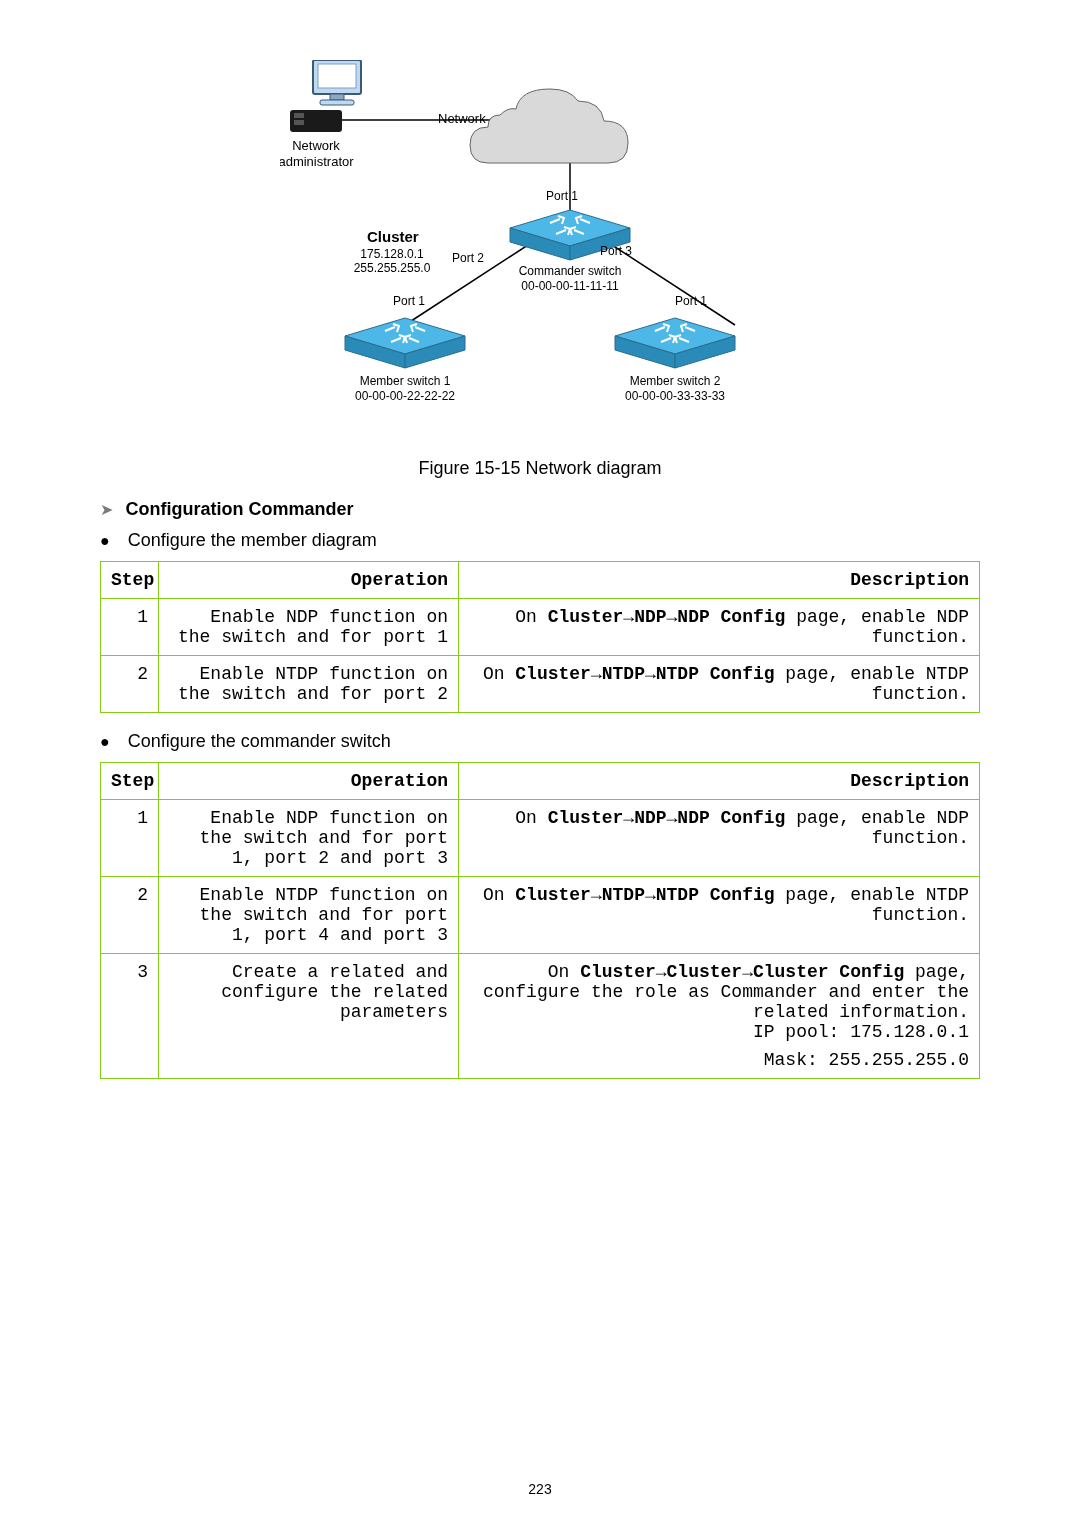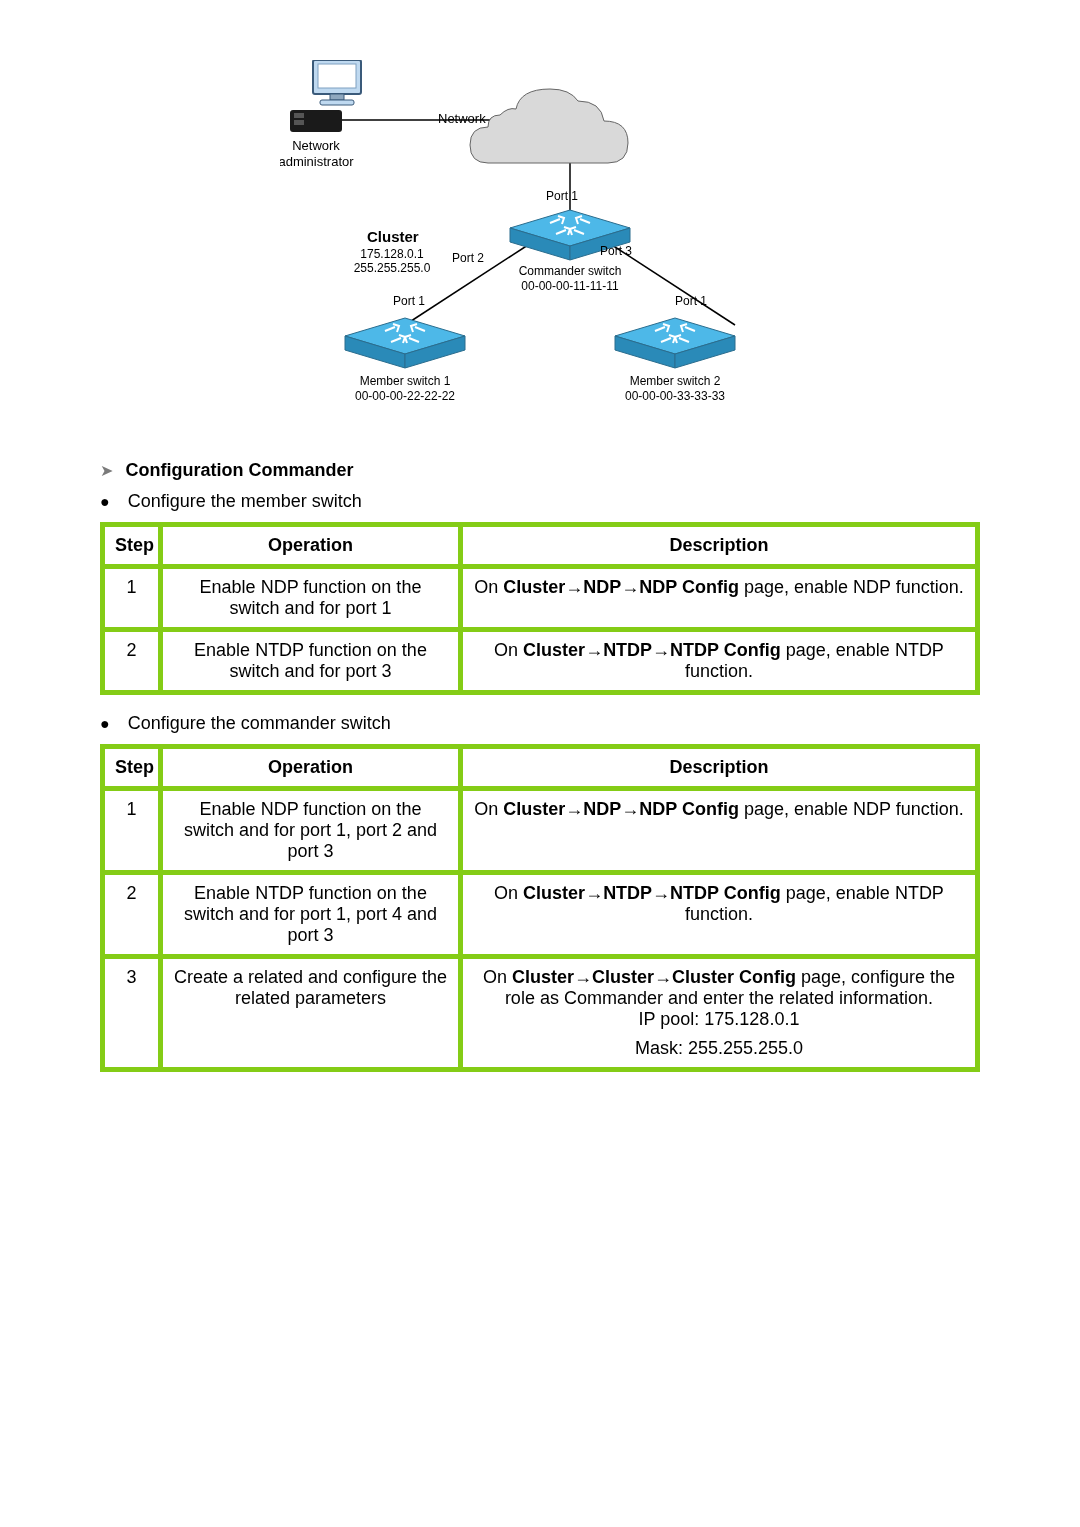--- a/index.html
+++ b/index.html
@@ -57,24 +57,25 @@
     font-size: 16px;
     margin-right: 18px;
   }
   table.proc {
     border-collapse: collapse;
     width: 100%;
     font-size: 18px;
     table-layout: fixed;
   }
   table.proc th, table.proc td {
-    border: 5px solid #84cc16;
+    border: 1px solid #84cc16;
     padding: 8px 10px;
     vertical-align: top;
-    text-align: center;
+    text-align: right;
+    font-family: Liberation Mono, monospace;
   }
   table.proc th {
     font-weight: bold;
     color: #000;
   }
   .col-step { width: 58px; }
   .col-op   { width: 300px; text-align: justify; }
   .col-desc { text-align: justify; }
   .justify { text-align: justify; }
   .page-number {
@@ -164,30 +165,31 @@
           <path d="M375,271 l10,-4 m-2,-3 l6,2 l-2,6"></path>
           <path d="M415,271 l-10,-4 m2,-3 l-6,2 l2,6"></path>
           <path d="M381,282 l10,-4 m-2,-3 l6,2 l-2,6"></path>
           <path d="M409,282 l-10,-4 m2,-3 l-6,2 l2,6"></path>
         </g>
       </g>
       <text x="395" y="325" font-size="12" text-anchor="middle">Member switch 2</text>
       <text x="395" y="340" font-size="12" text-anchor="middle">00-00-00-33-33-33</text>
     </svg>
 
+    <div class="caption">Figure 15-15 Network diagram</div>
   </div>
 
   <div class="section-head">
     <span class="chevron">➤</span>
     <span class="section-title">Configuration Commander</span>
   </div>
 
   <div class="bullet-line">
     <span class="bullet">●</span>
-    <span>Configure the member switch</span>
+    <span>Configure the member diagram</span>
   </div>
 
   <table class="proc">
     <colgroup>
         <col class="col-step">
         <col class="col-op">
         <col class="col-desc">
       </colgroup>
     <tbody>
         <tr>
@@ -197,21 +199,21 @@
     </tr>
     <tr>
       <td>1</td>
       <td class="justify">Enable NDP function on the switch and for port 1</td>
       <td class="justify">
         <span>On </span><span class="b">Cluster→NDP→NDP Config</span><span> page, enable NDP function.</span>
       </td>
     </tr>
     <tr>
       <td>2</td>
-      <td class="justify">Enable NTDP function on the switch and for port 3</td>
+      <td class="justify">Enable NTDP function on the switch and for port 2</td>
       <td class="justify">
         <span>On </span><span class="b">Cluster→NTDP→NTDP Config</span><span> page, enable NTDP function.</span>
       </td>
     </tr>
   </tbody>
     </table>
 
   <div class="bullet-line" style="margin-top:18px;">
     <span class="bullet">●</span>
     <span>Configure the commander switch</span>
@@ -250,13 +252,14 @@
         <span class="desc-line">
           <span>On </span><span class="b">Cluster→Cluster→Cluster Config</span><span> page, configure the role as Commander and enter the related information.</span>
         </span>
         <span class="desc-line" style="margin-top:0;">IP pool: 175.128.0.1</span>
         <span class="desc-line" style="margin-top:8px;">Mask: 255.255.255.0</span>
       </td>
     </tr>
   </tbody>
     </table>
 
+  <div class="page-number">223</div>
 </div>
 
 </body></html>

